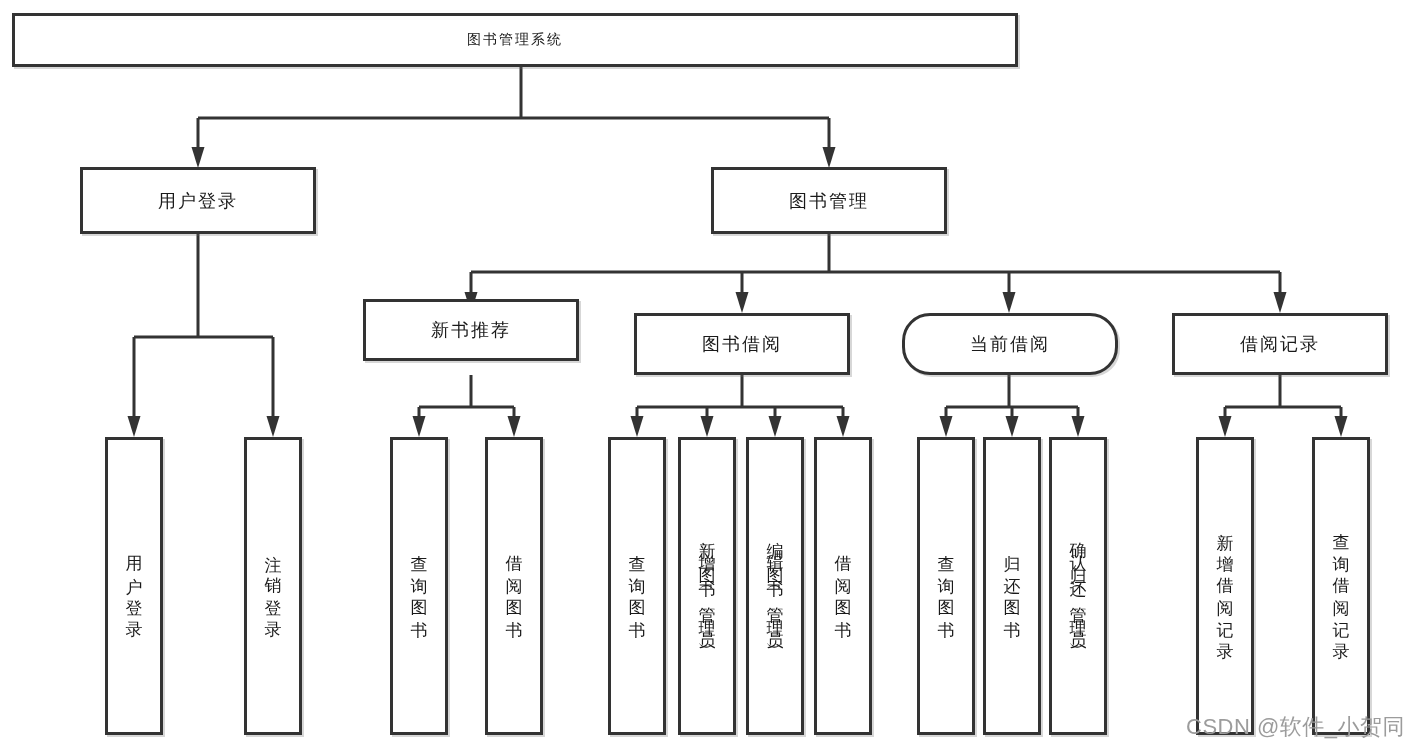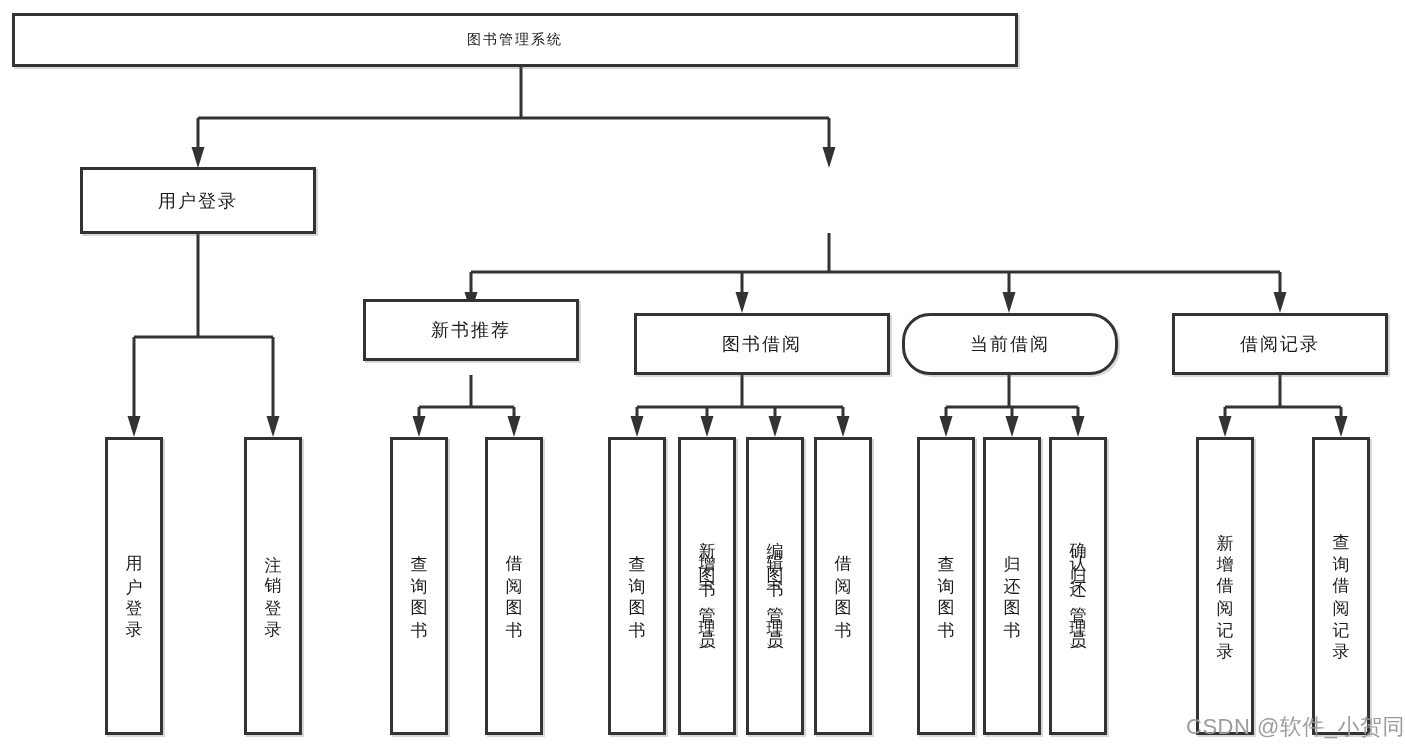--- a/index.html
+++ b/index.html
@@ -124,25 +124,28 @@
     </g>
   </svg>
 
   <div class="box root-box" style="left:12px; top:13px; width:1006px; height:54px;">
     <span class="hlabel">图书管理系统</span>
   </div>
 
   <div class="box" style="left:80px; top:167px; width:236px; height:67px;">
     <span class="hlabel">用户登录</span>
   </div>
+  <div class="box" style="left:711px; top:167px; width:236px; height:67px;">
+    <span class="hlabel">图书管理</span>
+  </div>
 
   <div class="box" style="left:363px; top:299px; width:216px; height:62px;">
     <span class="hlabel">新书推荐</span>
   </div>
-  <div class="box" style="left:634px; top:313px; width:256px; height:62px;">
+  <div class="box" style="left:634px; top:313px; width:216px; height:62px;">
     <span class="hlabel">图书借阅</span>
   </div>
   <div class="box" style="left:902px; top:313px; width:216px; height:62px;border-radius:28px;">
     <span class="hlabel">当前借阅</span>
   </div>
   <div class="box" style="left:1172px; top:313px; width:216px; height:62px;">
     <span class="hlabel">借阅记录</span>
   </div>
 
   <div class="box leaf" style="left:105px;">

